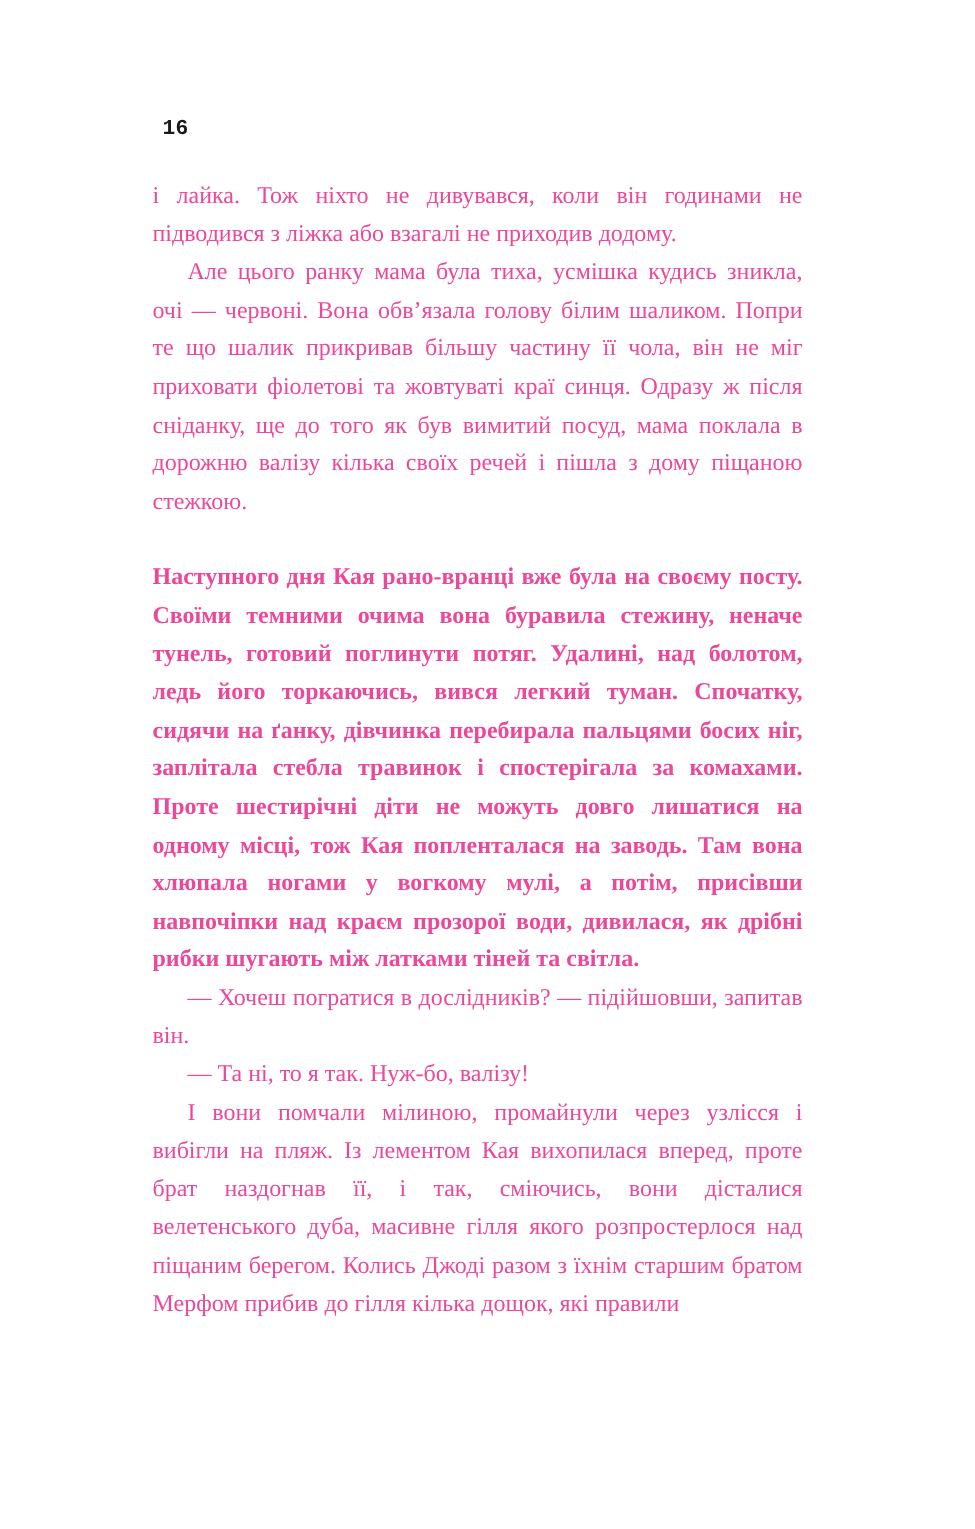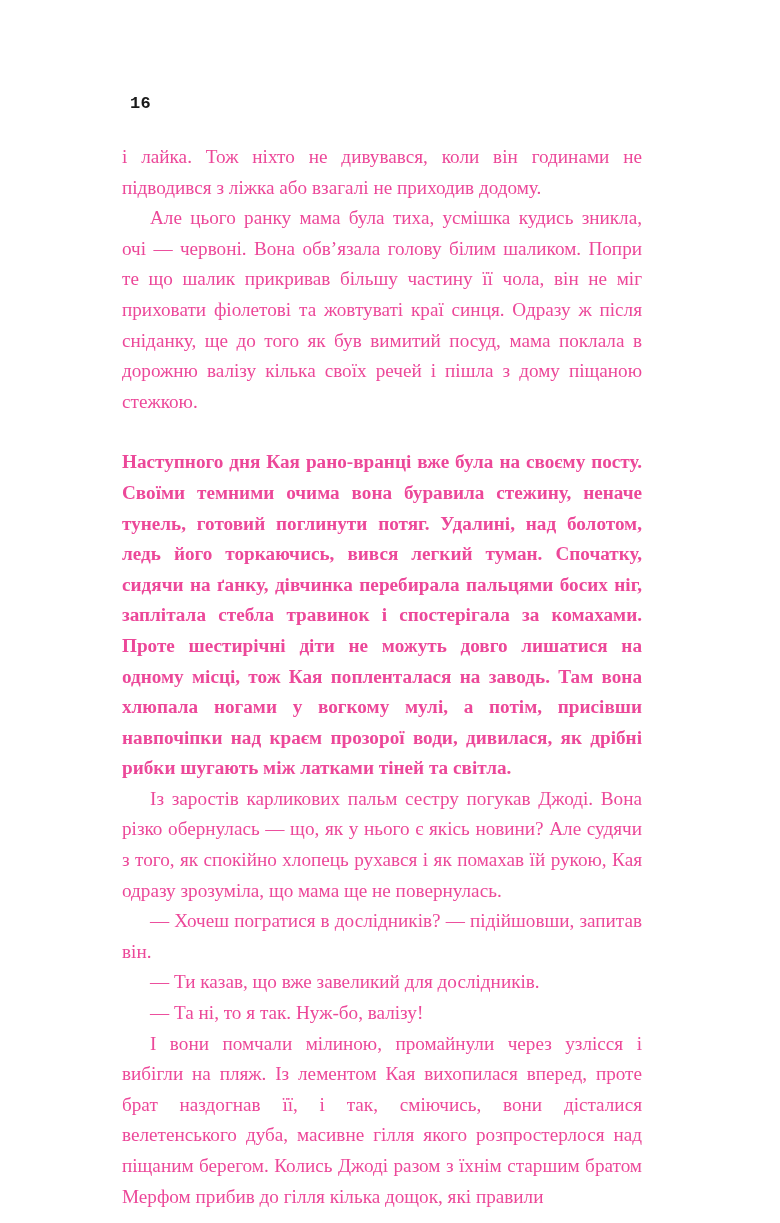--- a/index.html
+++ b/index.html
@@ -61,20 +61,18 @@
 <body>
 
 <div class="page">
 
   <div class="page-number">16</div>
 
   <div class="text-block">
     <p class="para">і лайка. Тож ніхто не дивувався, коли він годинами не підводився з ліжка або взагалі не приходив додому.</p>
     <p class="para indent">Але цього ранку мама була тиха, усмішка кудись зникла, очі — червоні. Вона обв’язала голову білим шаликом. Попри те що шалик прикривав більшу частину її чола, він не міг приховати фіолетові та жовтуваті краї синця. Одразу ж після сніданку, ще до того як був вимитий посуд, мама поклала в дорожню валізу кілька своїх речей і пішла з дому піщаною стежкою.</p>
     <p class="para gap-before">Наступного дня Кая рано-вранці вже була на своєму посту. Своїми темними очима вона буравила стежину, неначе тунель, готовий поглинути потяг. Удалині, над болотом, ледь його торкаючись, вився легкий туман. Спочатку, сидячи на ґанку, дівчинка перебирала пальцями босих ніг, заплітала стебла травинок і спостерігала за комахами. Проте шестирічні діти не можуть довго лишатися на одному місці, тож Кая попленталася на заводь. Там вона хлюпала ногами у вогкому мулі, а потім, присівши навпочіпки над краєм прозорої води, дивилася, як дрібні рибки шугають між латками тіней та світла.</p>
-    <p class="para indent">Із заростів карликових пальм сестру погукав Джоді. Вона різко обернулась — що, як у нього є якісь новини? Але судячи з того, як спокійно хлопець рухався і як помахав їй рукою, Кая одразу зрозуміла, що мама ще не повернулась.</p>
     <p class="para indent">— Хочеш погратися в дослідників? — підійшовши, запитав він.</p>
-    <p class="para indent">— Ти казав, що вже завеликий для дослідників.</p>
     <p class="para indent">— Та ні, то я так. Нуж-бо, валізу!</p>
     <p class="para indent">І вони помчали мілиною, промайнули через узлісся і вибігли на пляж. Із лементом Кая вихопилася вперед, проте брат наздогнав її, і так, сміючись, вони дісталися велетенського дуба, масивне гілля якого розпростерлося над піщаним берегом. Колись Джоді разом з їхнім старшим братом Мерфом прибив до гілля кілька дощок, які правили</p>
   </div>
 
 </div>
 
 </body></html>

